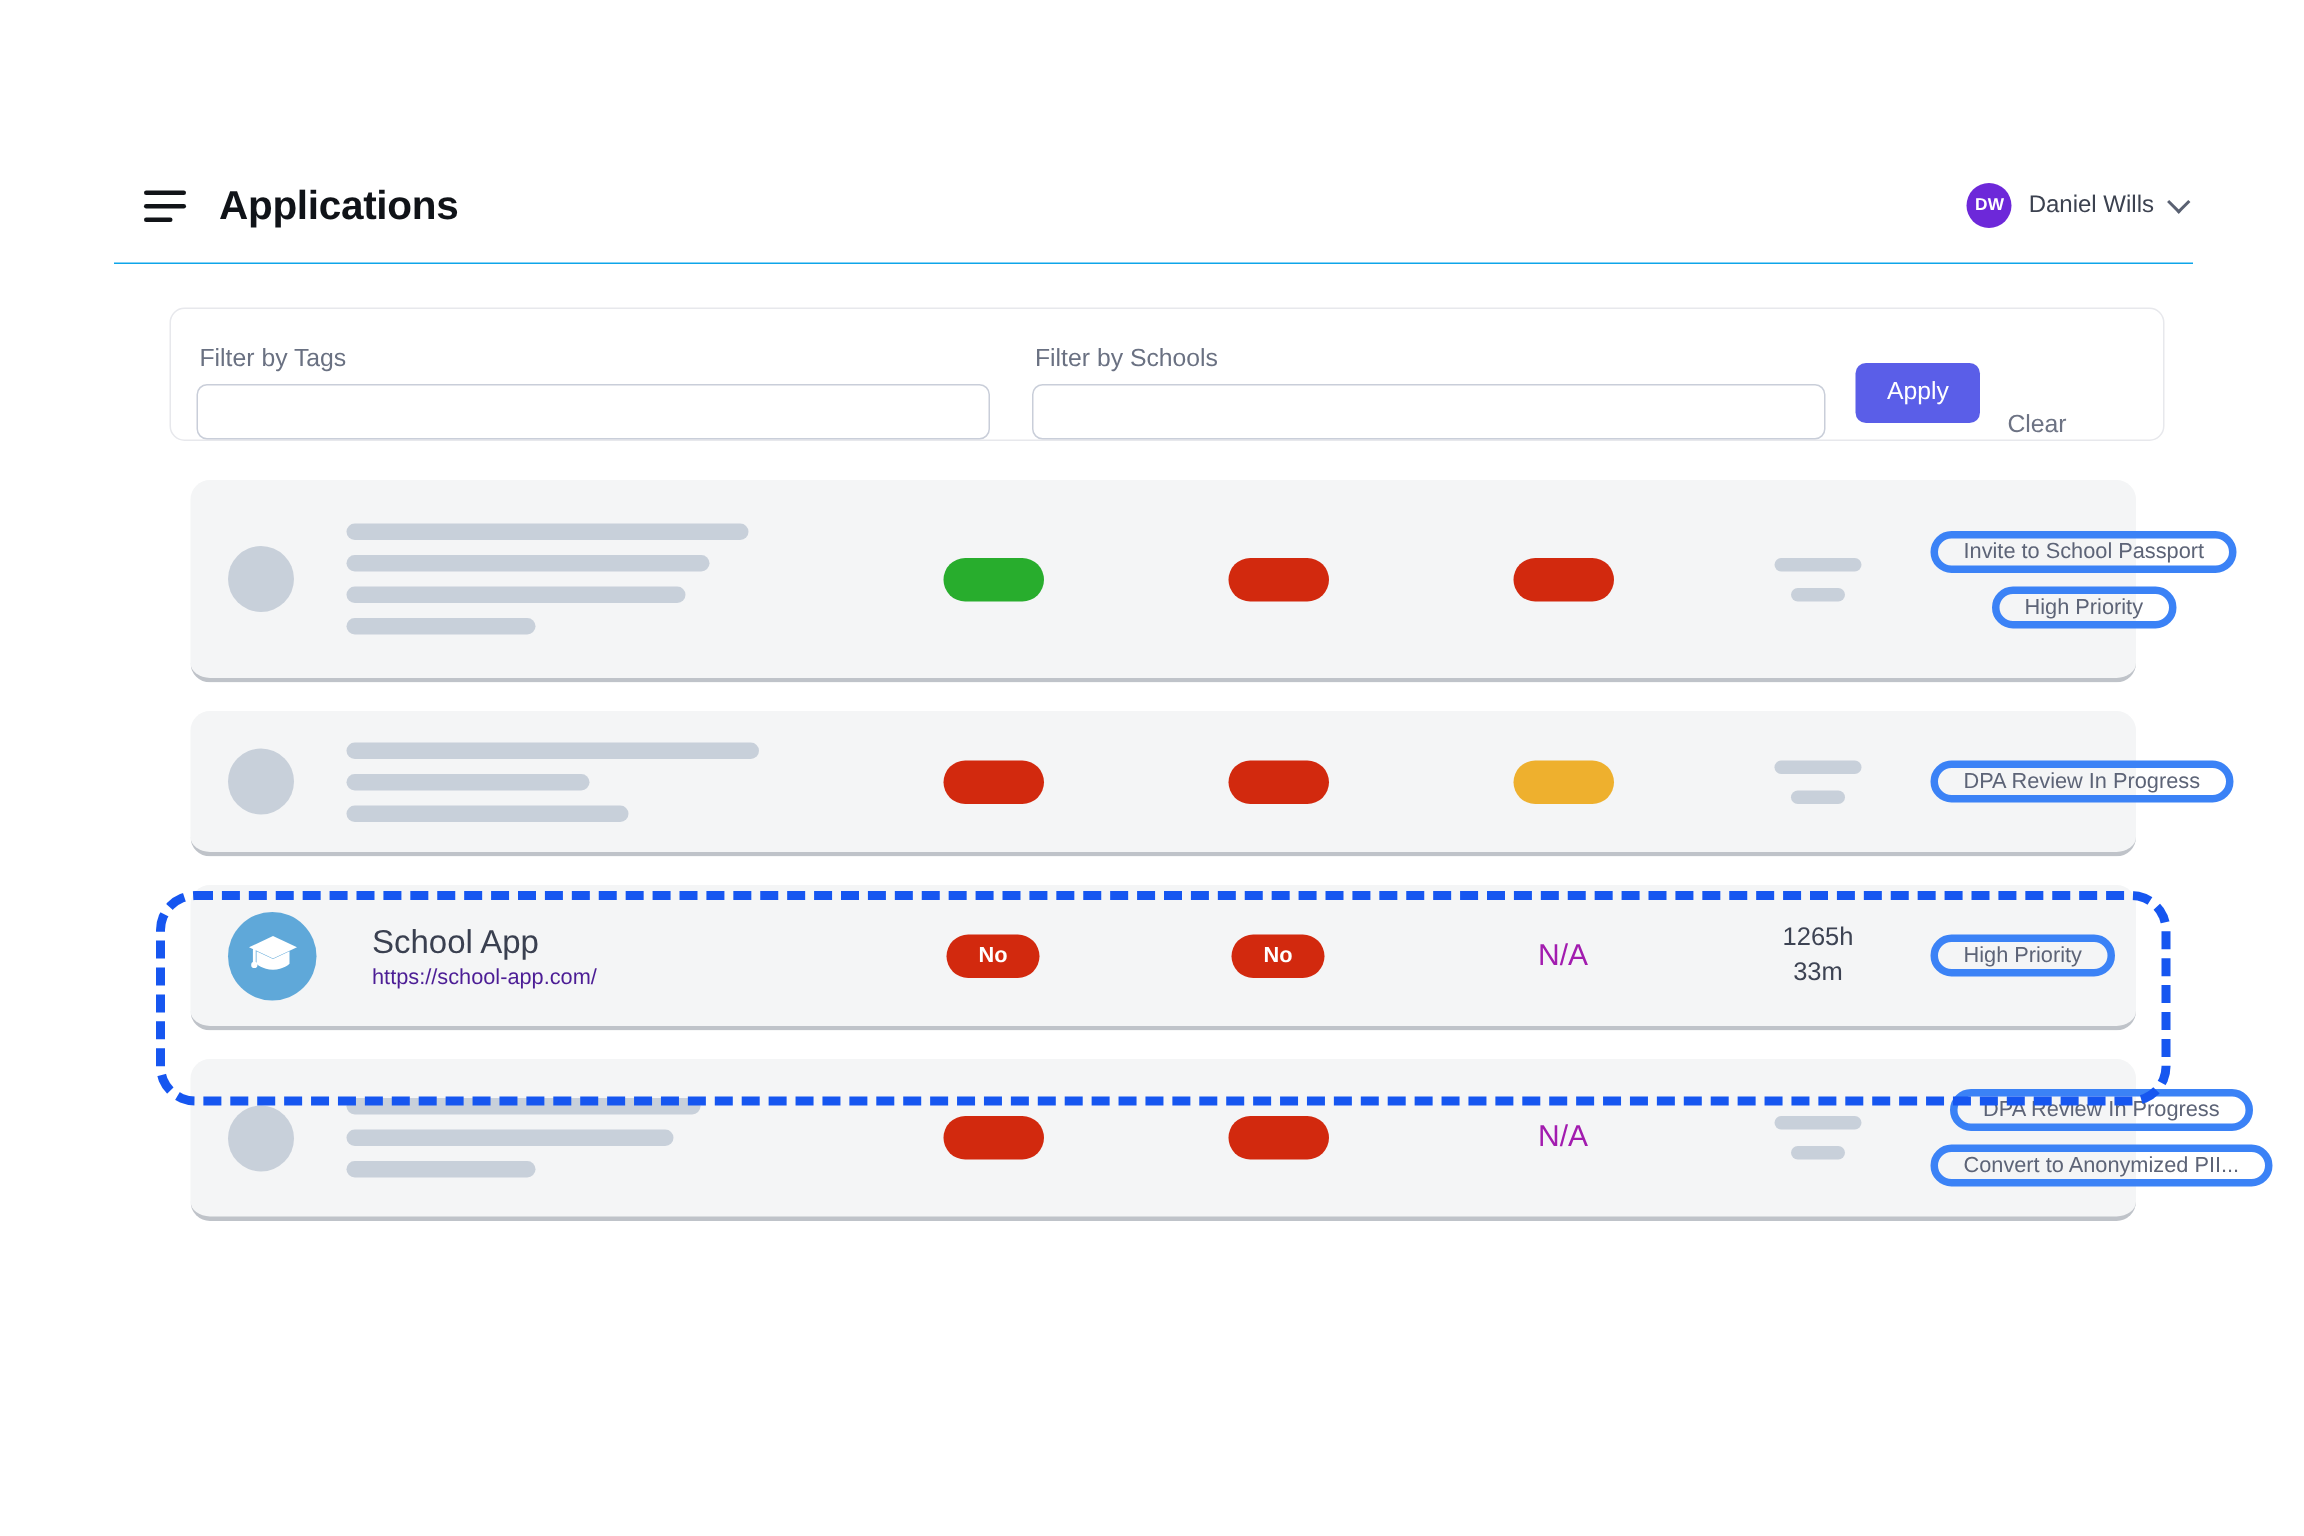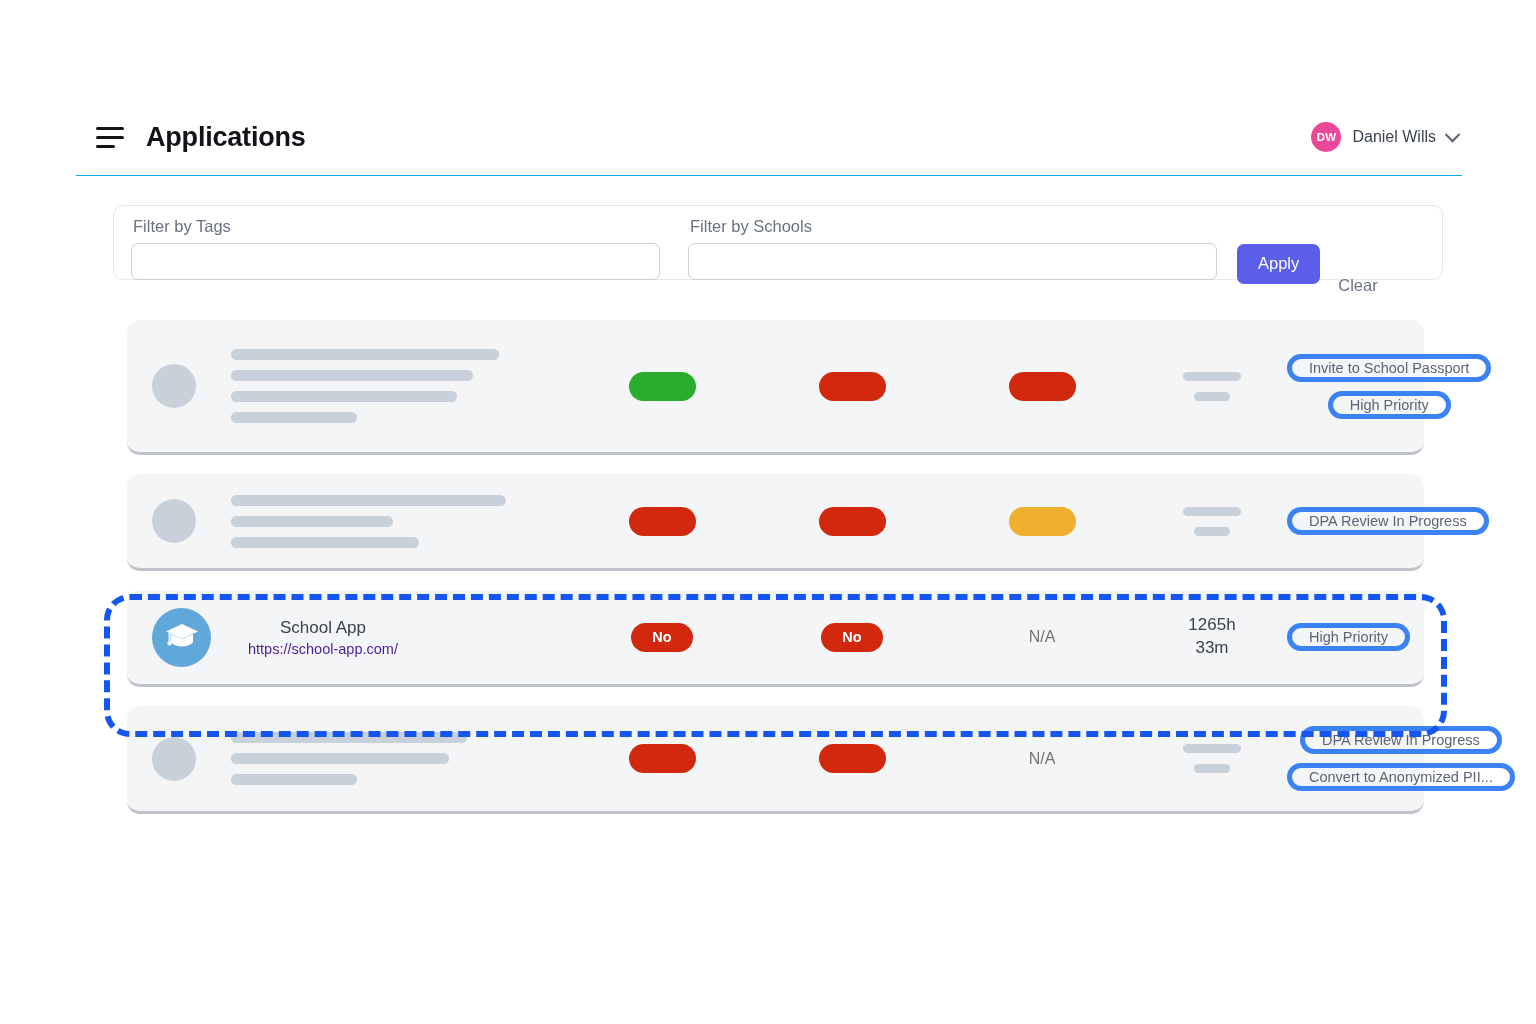--- a/index.html
+++ b/index.html
@@ -72,21 +72,21 @@
     align-items: center;
     gap: 11px;
     padding-top: 18px;
     padding-right: 4px;
   }
 
   .avatar {
     width: 30px;
     height: 30px;
     border-radius: 50%;
-    background: #ec4899;
+    background: #6d28d9;
     color: #ffffff;
     font-size: 11.5px;
     font-weight: 700;
     display: flex;
     align-items: center;
     justify-content: center;
     letter-spacing: 0.2px;
   }
 
   .user-name {
@@ -101,26 +101,26 @@
     border-bottom: 2px solid #5a6172;
     transform: rotate(45deg) translate(-2px, -2px);
   }
 
   
   .filter-bar {
     position: absolute;
     left: 113px;
     top: 205px;
     width: 1330px;
-    height: 75px;
+    height: 89px;
     border: 1px solid #e7e8ec;
     border-radius: 10px;
     background: #ffffff;
     display: flex;
-    align-items: center;
+    align-items: flex-end;
     padding: 12px 17px 0 17px;
   }
 
   .filter-field { display: flex; flex-direction: column; }
   .filter-field.tags   { width: 529px; margin-right: 28px; }
   .filter-field.schools{ width: 529px; margin-right: 20px; }
 
   .filter-label {
     font-size: 16.5px;
     color: #6a7182;
@@ -220,24 +220,23 @@
     align-items: center;
     justify-content: center;
     flex: 0 0 auto;
   }
 
   .sk-lines { margin-left: 35px; display: flex; flex-direction: column; gap: 10px; }
   .sk-line { height: 11px; border-radius: 6px; background: #c8d0da; }
 
   .app-text { margin-left: 37px; }
   .app-name {
-    font-size: 17px;
+    font-size: 22px;
     color: #3a4050;
     margin-bottom: 3px;
-    text-align: center;
   }
   .app-url {
     font-size: 14.5px;
     color: #4c1d95;
   }
 
   
   .badge-col {
     width: 190px;
     display: flex;
@@ -257,22 +256,22 @@
     font-size: 14.5px;
     font-weight: 700;
     padding: 0 16px;
   }
   .pill.green { background: #28ad2d; }
   .pill.red   { background: #d2290e; }
   .pill.amber { background: #eeb02e; }
   .pill.blank { min-width: 67px; padding: 0; }
 
   .na-text {
-    font-size: 16px;
-    color: #737373;
+    font-size: 20px;
+    color: #a21caf;
   }
 
   
   .time-col {
     width: 150px;
     display: flex;
     flex-direction: column;
     align-items: center;
     justify-content: center;
     gap: 11px;

